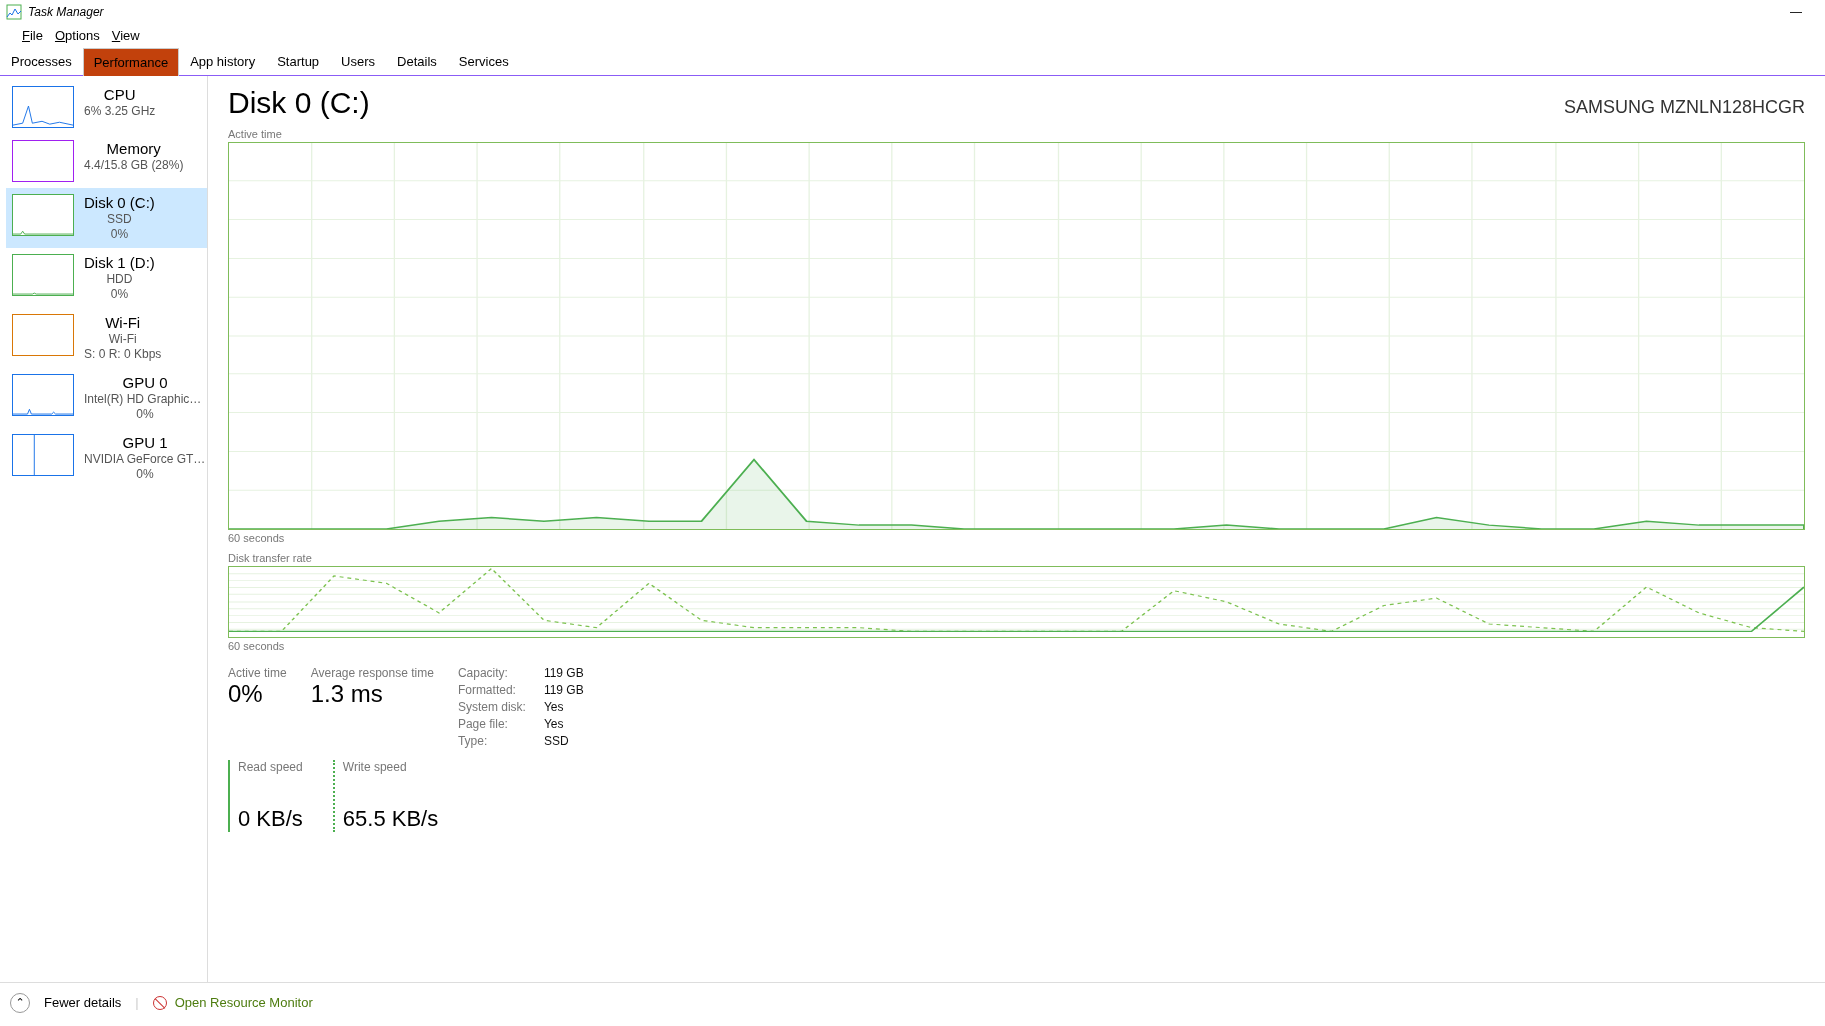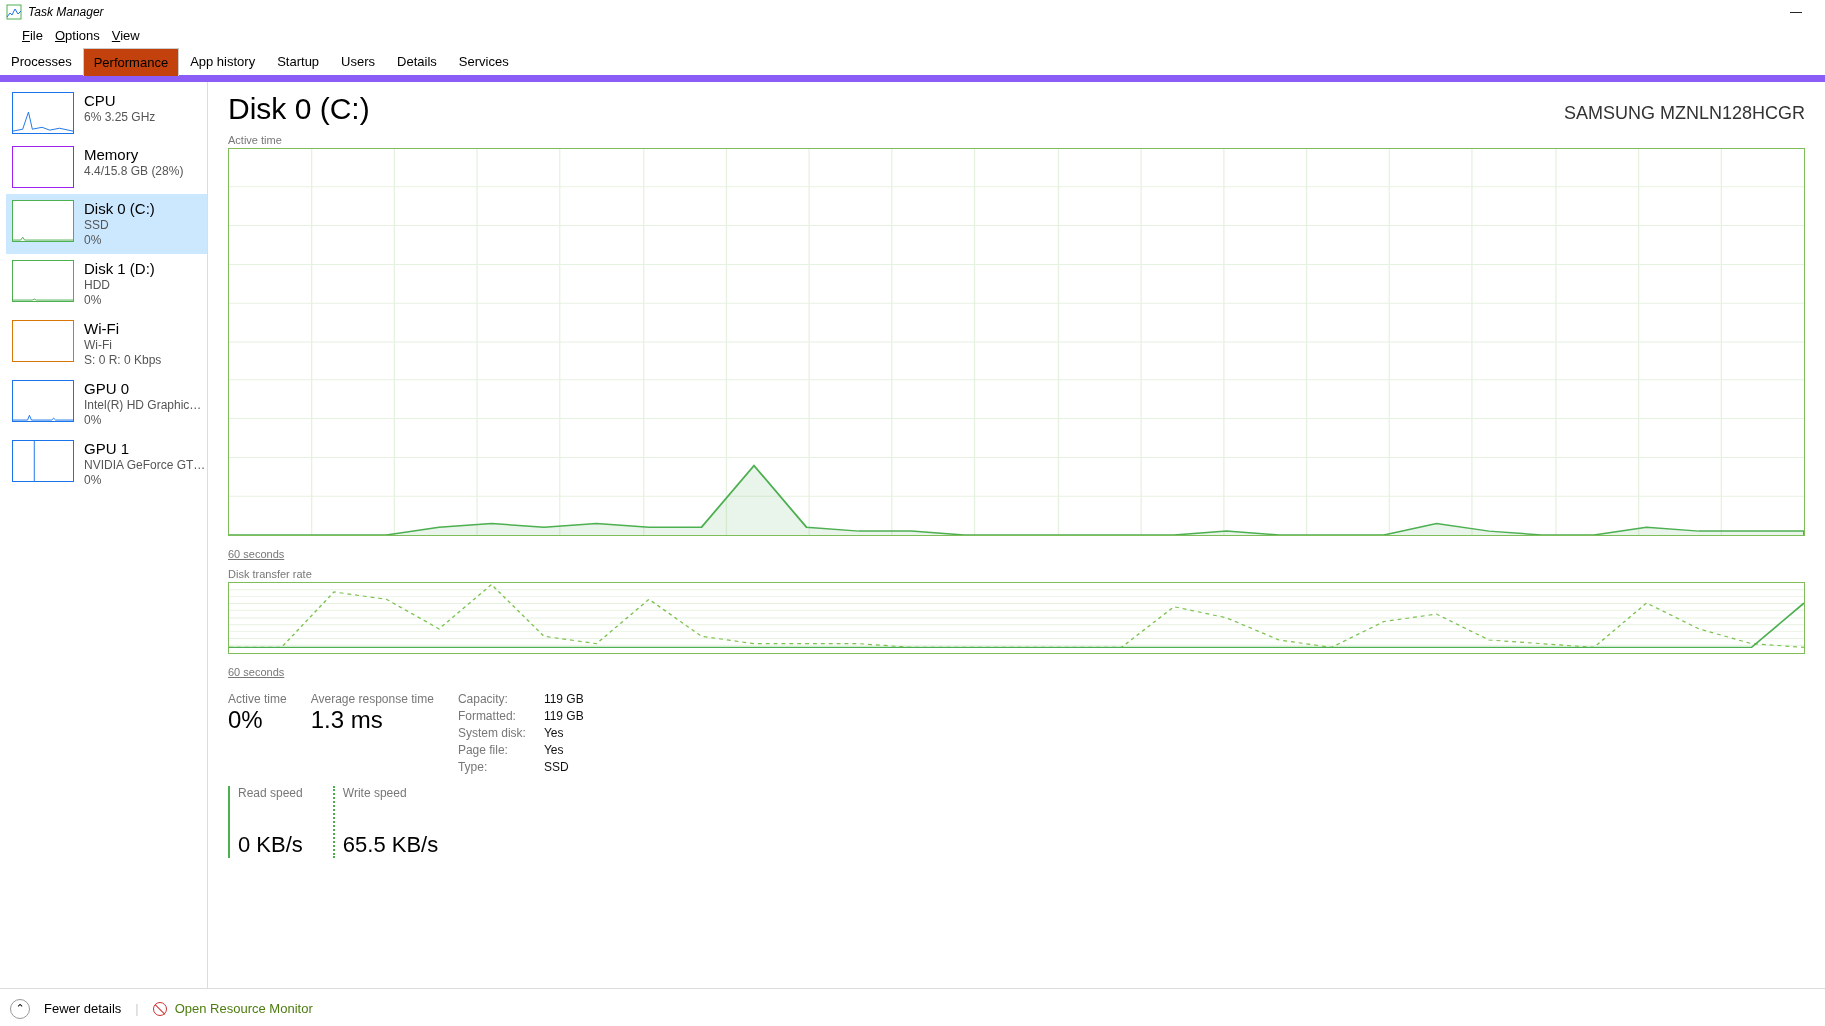--- a/index.html
+++ b/index.html
@@ -8,43 +8,43 @@
 .titlebar { display: flex; align-items: center; height: 24px; padding: 0 6px; }
 .titlebar .app-icon { width: 16px; height: 16px; margin-right: 6px; display:inline-block; }
 .titlebar .title { font-size: 12px; font-style: italic; }
 .titlebar .spacer { flex: 1; }
 .winbtn { width: 46px; height: 24px; display:flex; align-items:center; justify-content:center; font-size:12px; }
 
 .menubar { display: flex; gap: 12px; padding: 4px 22px; font-size: 13px; }
 .menubar span { cursor: default; }
 .menubar span u { text-decoration: underline; }
 
-.tabbar { display: flex; border-bottom: 7px solid #8b5cf6; padding: 0; }
+.tabbar { display: flex; border-bottom: 1px solid #8b5cf6; padding: 0; }
 .tabbar .tab { padding: 6px 10px 6px 10px; font-size: 13px; border: 1px solid transparent; border-bottom: none; cursor: default; }
 .tabbar .tab.active { border-color: #ccc; background: #c2410c; position: relative; top: 1px; }
 
 .content { display: flex; height: calc(100vh - 120px); }
 
-.sidebar { width: 208px; border-right: 1px solid #ddd; padding: 4px 0 4px 6px; overflow-y: auto; }
+.sidebar { width: 208px; border-right: 1px solid #ddd; padding: 4px 0 4px 6px; overflow-y: auto; text-align: center; }
 .side-item { display: flex; gap: 10px; padding: 6px 6px; cursor: default; }
 .side-item.selected { background: #cce8ff; }
 .mini-chart { width: 62px; height: 42px; border: 1px solid; background: #fff; position: relative; flex-shrink: 0; }
 .mini-chart svg { position:absolute; top:0; left:0; width:100%; height:100%; }
 .side-text .t1 { font-size: 15px; font-weight: 400; margin-bottom: 1px; }
 .side-text .t2 { font-size: 12px; color: #555; line-height: 1.25; white-space: nowrap; overflow: hidden; text-overflow: ellipsis; max-width: 122px; }
 
 .main { flex: 1; padding: 10px 20px; overflow: hidden; position: relative; }
 .main-header { display: flex; justify-content: space-between; align-items: baseline; }
 .main-header h1 { font-size: 30px; font-weight: 400; }
 .main-header .model { font-size: 18px; color: #333; }
 
 .chart-label { color: #777; font-size: 11px; margin-top: 8px; margin-bottom: 2px; }
 .big-chart { width: 100%; height: 388px; border: 1px solid #7fbc5a; position: relative; }
 .big-chart svg, .small-chart svg { width:100%; height:100%; display:block; }
-.time-axis { color:#777; font-size:11px; margin-top:12px;text-decoration:underline; }
+.time-axis { color:#777; font-size:11px; margin-top:2px; }
 .small-chart { width: 100%; height: 72px; border: 1px solid #7fbc5a; position: relative; margin-top:2px; }
 
 .stats { display: flex; gap: 24px; margin-top: 14px; }
 .stat-block { display:flex; flex-direction:column; }
 .stat-block .lbl { color:#777; font-size:12px; }
 .stat-block .val { font-size: 24px; font-weight: 400; margin-top: 0px; }
 .stat-row2 { display:flex; gap: 30px; margin-top: 12px; }
 .speed-block { border-left: 2px solid #4caf50; padding-left: 8px; }
 .speed-block.dotted { border-left: 2px dotted #4caf50; }
 .speed-block .lbl { color:#777; font-size:12px; }

